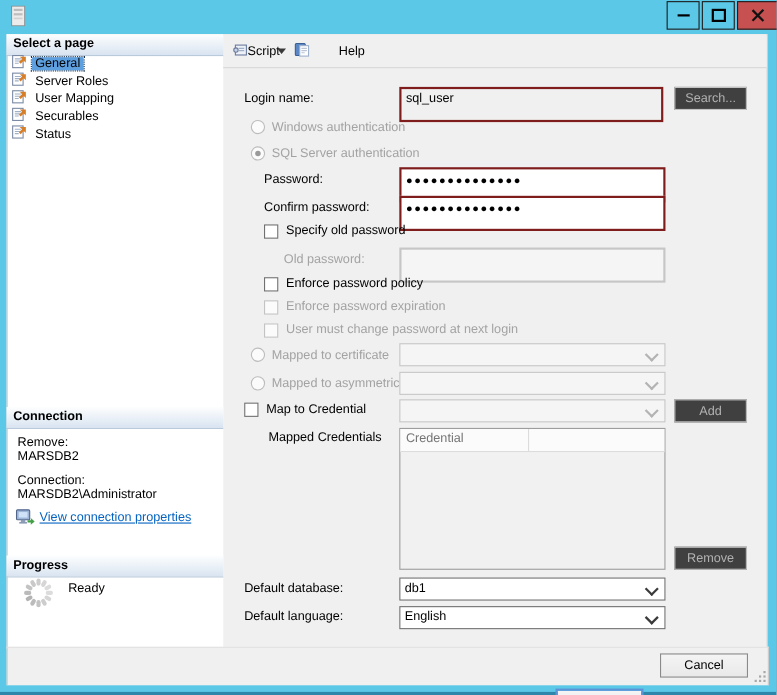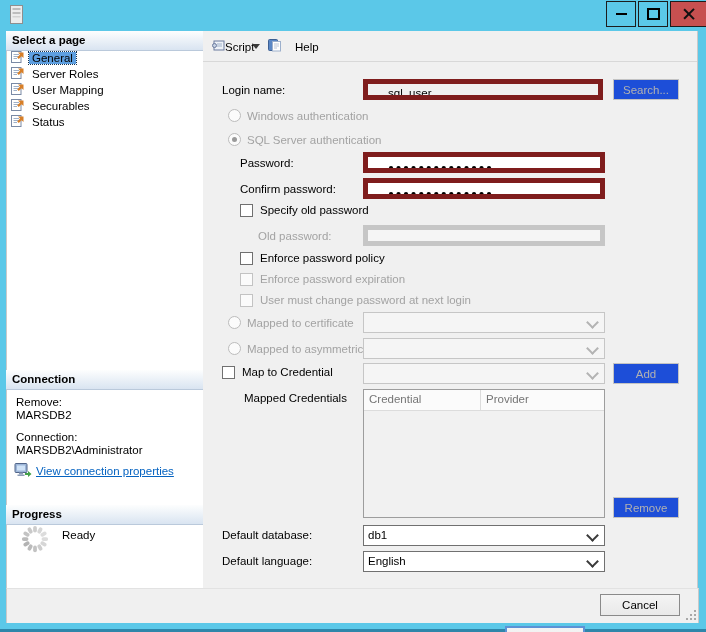--- a/index.html
+++ b/index.html
@@ -38,31 +38,31 @@
   .page-item .pi-label{font-size:11.5px;color:#000;margin-left:4px;padding:0 3px;}
   .page-item.selected .pi-label{background:#5e9fe0;outline:1px dotted #16324f;}
   .side-lbl{position:absolute;font-size:11.5px;color:#000;}
   .link{position:absolute;font-size:11.5px;color:#0563c1;text-decoration:underline;cursor:pointer;}
   
   .tool-lbl{position:absolute;font-size:11.5px;color:#000;cursor:pointer;}
   .chev-sm{position:absolute;width:0;height:0;border-left:4px solid transparent;border-right:4px solid transparent;border-top:5px solid #3a3a3a;}
   
   .lbl{position:absolute;font-size:11.5px;color:#000;white-space:nowrap;}
   .lbl.dis{color:#a3a3a3;}
-  .tb{position:absolute;height:21px;background:#fff;border:5px solid #7f1d1d;font-size:11.5px;color:#000;
-      padding:3px 4px 0 20px;box-sizing:border-box;white-space:nowrap;overflow:hidden;}
+  .tb{position:absolute;height:32px;background:#fff;border:2px solid #7f1d1d;font-size:11.5px;color:#000;
+      padding:3px 4px 0 4px;box-sizing:border-box;white-space:nowrap;overflow:hidden;}
   .tb.ro{background:#f0f0f0;}
   .tb.dis{background:#f5f5f5;border-color:#c6c6c6;}
   .pwd{font-size:10px;letter-spacing:1.5px;padding-top:5px;font-weight:bold;}
   .combo{position:absolute;height:21px;background:#fff;border:1px solid #707070;font-size:11.5px;color:#000;
       padding:3px 18px 0 4px;box-sizing:border-box;cursor:pointer;}
   .combo.dis{background:#f5f5f5;border-color:#c6c6c6;cursor:default;}
   .chev{position:absolute;right:7px;top:5px;width:7px;height:7px;border-left:2px solid #3a3a3a;border-bottom:2px solid #3a3a3a;transform:rotate(-45deg);}
   .combo.dis .chev{border-color:#b3b3b3;}
-  .btn{position:absolute;height:21px;background:#1d4ed8;border:1px solid #c3c3c3;font-size:11.5px;
+  .btn{position:absolute;height:21px;background:#404040;border:1px solid #c3c3c3;font-size:11.5px;
       display:flex;align-items:center;justify-content:center;box-sizing:border-box;color:#000;}
   .btn.dis{color:#b1b1b1;}
   .btn.big{height:22px;background:linear-gradient(#f4f4f4,#e9e9e9);border:1px solid #8a8a8a;cursor:pointer;}
   .btn.focused{border:2px solid #5c93d6;}
   .cb{position:absolute;width:13px;height:13px;background:#fff;border:1px solid #707070;box-sizing:border-box;cursor:pointer;}
   .cb.dis{background:#fbfbfb;border-color:#c3c3c3;cursor:default;}
   .rad{position:absolute;width:13px;height:13px;border-radius:50%;background:#fff;border:1px solid #707070;box-sizing:border-box;}
   .rad.dis{background:#fbfbfb;border-color:#bcbcbc;}
   .rad.checked::after{content:"";position:absolute;left:3px;top:3px;width:5px;height:5px;border-radius:50%;background:#9a9a9a;}
   
@@ -117,21 +117,21 @@
 <span class="chev-sm" style="left:252px;top:44px;"></span>
 <span style="position:absolute;left:267px;top:37px;">
   <svg width="16" height="16">
       <rect x="1.5" y="2.5" width="9" height="11" rx="1" fill="#5b87c5" stroke="#3c5f93"></rect>
       <rect x="5.5" y="4.5" width="8" height="9.5" fill="#fff" stroke="#9db0cc"></rect>
       <line x1="7" y1="7" x2="12" y2="7" stroke="#b9c4d6"></line>
       <line x1="7" y1="9" x2="12" y2="9" stroke="#b9c4d6"></line>
       <line x1="7" y1="11" x2="10" y2="11" stroke="#b9c4d6"></line>
     </svg>
 </span>
-<span class="tool-lbl" style="left:272px;top:41px;padding-left:23px;">Help</span>
+<span class="tool-lbl" style="left:285px;top:41px;padding-left:23px;">Help</span>
 
 <div class="sect-header" style="top:31px;">Select a page</div>
 
 <div class="page-item selected" style="top:50px;">
   <span><svg width="15" height="15">
         <rect x="1.5" y="2.5" width="9.5" height="11" fill="#fff" stroke="#7a8aa5"></rect>
         <line x1="3.5" y1="5.5" x2="9" y2="5.5" stroke="#9fb0c8"></line>
         <line x1="3.5" y1="7.5" x2="9" y2="7.5" stroke="#9fb0c8"></line>
         <line x1="3.5" y1="9.5" x2="7" y2="9.5" stroke="#9fb0c8"></line>
         <path d="M13.5 3.5 L13.5 9 L11.6 7.2 L8.8 10 L7.2 8.4 L10 5.6 L8 3.5 Z" fill="#d77f28"></path>
@@ -263,21 +263,20 @@
 <span class="lbl" style="left:242px;top:366px;">Map to Credential</span>
 <div class="combo dis" style="left:363px;top:363px;width:242px;">
     <span class="chev"></span>
   </div>
 <div class="btn dis" style="left:613px;top:363px;width:66px;">Add</div>
 
 <span class="lbl" style="left:244px;top:392px;">Mapped Credentials</span>
 <div class="cred-table">
   <div class="cred-head">
     <div class="cred-col c1">Credential</div>
-    <div class="cred-col c2">Provider</div>
   </div>
 </div>
 <div class="btn dis" style="left:613px;top:497px;width:66px;">Remove</div>
 
 <span class="lbl" style="left:222px;top:529px;">Default database:</span>
 <div class="combo" style="left:363px;top:525px;width:242px;">
   <span>db1</span>
   <span class="chev"></span>
 </div>
 

